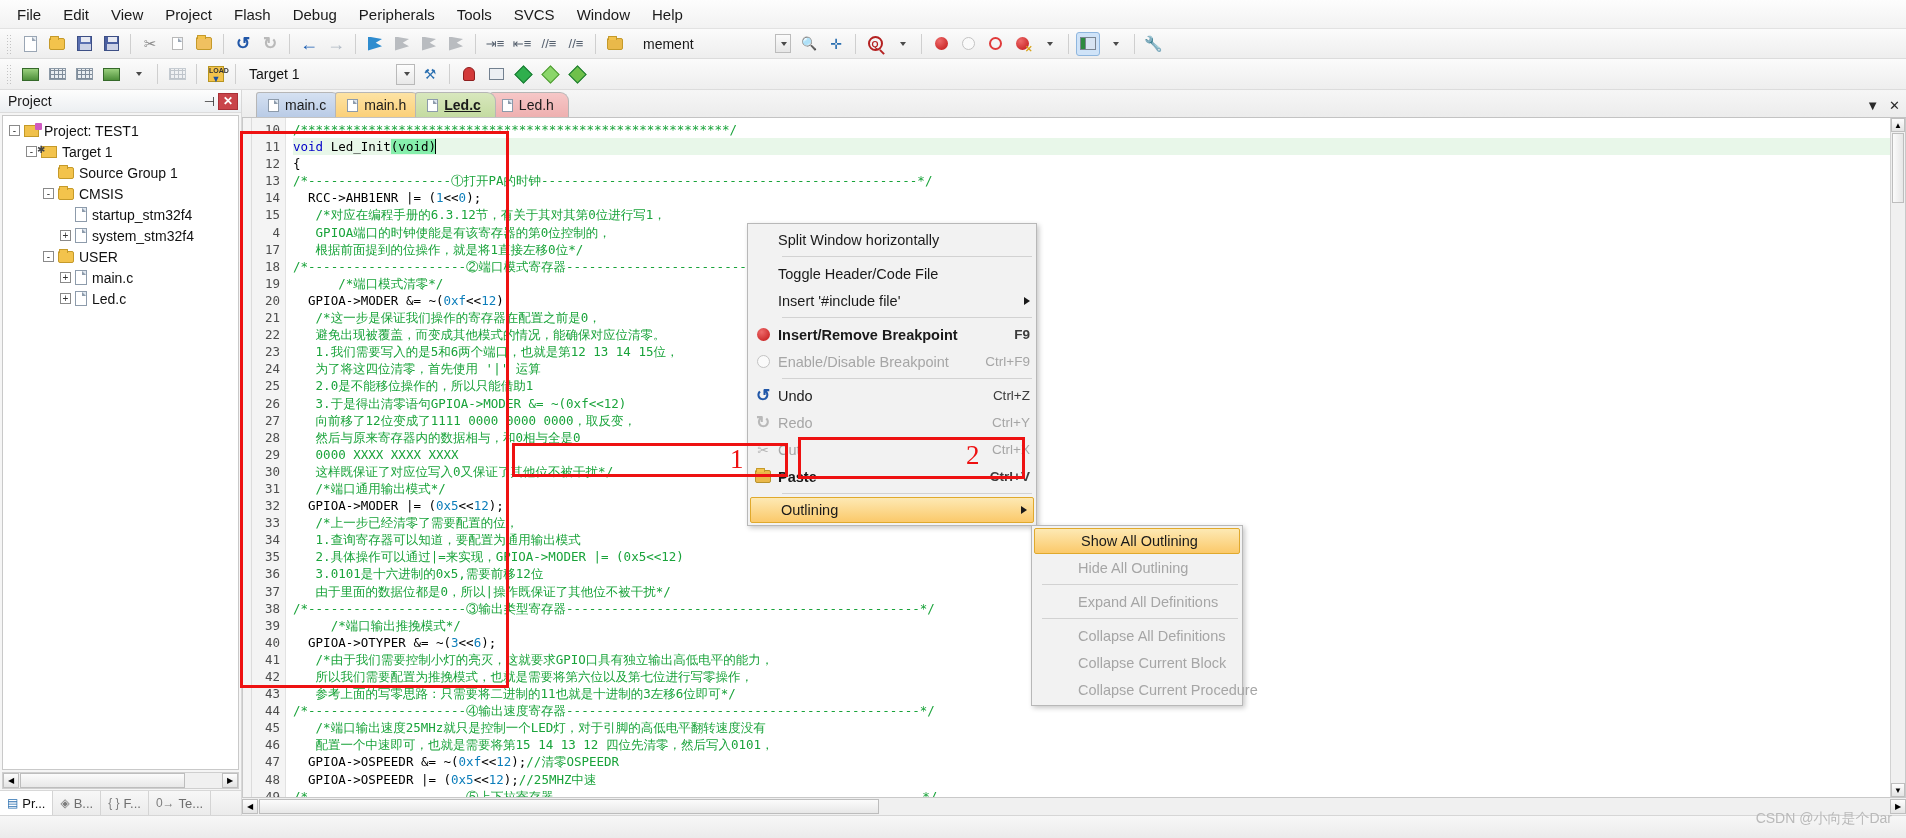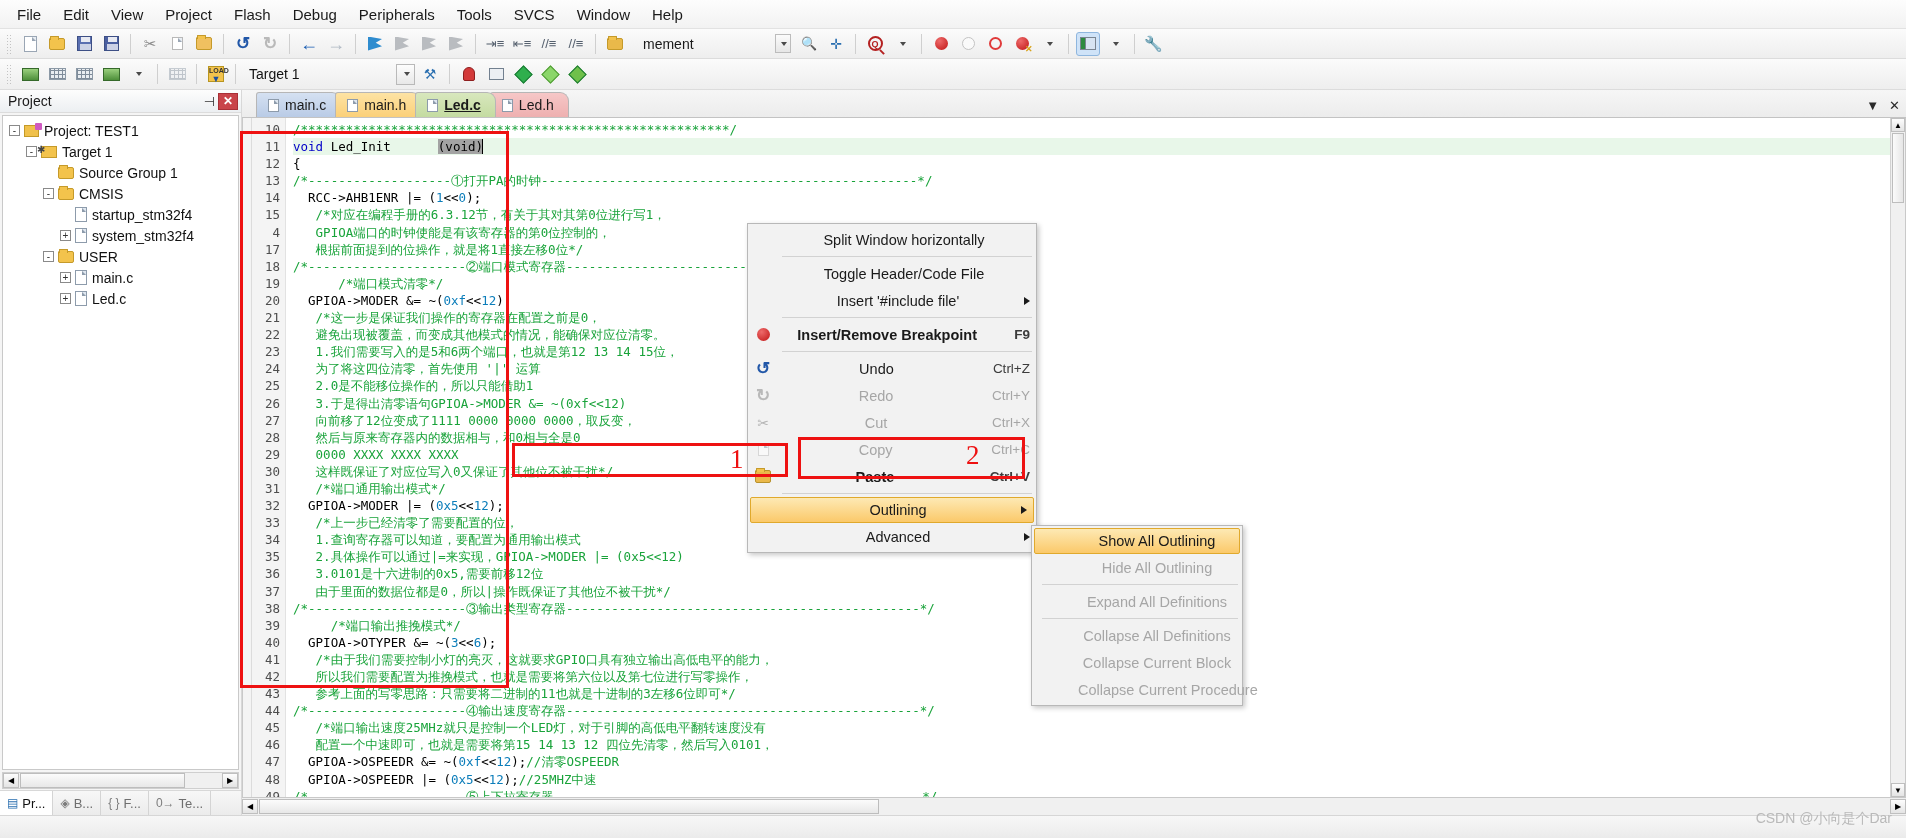--- a/index.html
+++ b/index.html
@@ -132,40 +132,40 @@
 
   .codearea { flex:1; display:flex; background:#fff; position:relative; overflow:hidden; border:1px solid #c9c9c9; border-top:none;}
   .gutterline { width:9px; background:#f4f4f4; border-right:1px solid #dcdcdc; flex:0 0 9px;}
   .gutter { width:34px; background:#f4f4f4; text-align:right; padding-right:5px; flex:0 0 34px;
     font-family:"DejaVu Sans Mono", monospace; font-size:12.5px; color:#4d4d4d; padding-top:3px; line-height:17.1px; border-right:1px solid #e2e2e2;}
   .code { flex:1; padding-top:3px; padding-left:7px; font-family:"DejaVu Sans Mono", monospace; font-size:12.5px; line-height:17.1px; white-space:pre; overflow:hidden; color:#000;}
   .code .cmt { color:#19a33a; }
   .code .kw  { color:#0000c8; }
   .code .num { color:#0b7dba; }
   .code .hl  { background:#e8f7e9; display:block; }
-  .code .selbox { background:#a3a3a3; color:#000;margin-left:47px; }
+  .code .selbox { background:#86efac; color:#000; }
   .code .caret { border-left:1px solid #000; margin-left:-1px; }
 
   .vscroll { width:15px; background:#f0f0f0; border-left:1px solid #d2d2d2; flex:0 0 15px; display:flex; flex-direction:column;}
   .vscroll .sbtn{width:14px;height:14px;}
   .vthumb{height:70px;background:linear-gradient(90deg,#fbfbfb,#e6e6e6);border:1px solid #bdbdbd;margin:1px;}
   .ebottom { height:17px; display:flex; align-items:center; background:#f0f0f0;}
   .ebottom .sthumb{flex:0 0 620px;}
 
   
   .ctxmenu {
     position:absolute; background:#f2f2f2; border:1px solid #b8b8b8;
     box-shadow:2px 2px 5px rgba(0,0,0,.22); padding:2px 0; z-index:60;
     font-size:14.5px;
   }
   .cm-main { left:505px; top:133px; width:290px; }
   .cm-sub  { left:789px; top:435px; width:212px; }
   .cmi { display:flex; align-items:center; height:27px; padding:0 6px 0 0; color:#1a1a1a; white-space:nowrap; position:relative;}
   .cmi .cmico { width:30px; display:flex; align-items:center; justify-content:center; flex:0 0 30px;}
-  .cmi .cmlbl { flex:1;text-align:center; }
+  .cmi .cmlbl { flex:1; }
   .cmi .cmkey { color:#3c3c3c; font-size:13.5px; padding-left:18px;}
   .cmi.dis .cmlbl, .cmi.dis .cmkey { color:#a6a6a6; }
   .cmi.bold .cmlbl, .cmi.bold .cmkey { font-weight:bold; }
   .cmi .arrow { width:0;height:0;border-top:4.5px solid transparent;border-bottom:4.5px solid transparent;border-left:6px solid #1a1a1a; margin-left:6px;}
   .cmsep { height:1px; background:#d2d2d2; margin:3px 4px 3px 34px; }
   .cmi.hi {
     background:linear-gradient(#fde9b4,#fbc96a);
     border:1px solid #e0a92c; border-radius:2px; margin:0 2px; height:26px;
   }
   .cm-sub .cmi { padding-left:4px; }
@@ -576,20 +576,27 @@
             <span class="arrow"></span>
           </div>
           <div class="cmsep"></div>
           <div class="cmi bold">
             <span class="cmico">
               <span class="ic-bk-red"></span>
             </span>
             <span class="cmlbl">Insert/Remove Breakpoint</span>
             <span class="cmkey">F9</span>
           </div>
+          <div class="cmi dis">
+            <span class="cmico">
+              <span class="ic-bk-hollow"></span>
+            </span>
+            <span class="cmlbl">Enable/Disable Breakpoint</span>
+            <span class="cmkey">Ctrl+F9</span>
+          </div>
           <div class="cmsep"></div>
           <div class="cmi">
             <span class="cmico">
               <span class="ic-undo">↺</span>
             </span>
             <span class="cmlbl">Undo</span>
             <span class="cmkey">Ctrl+Z</span>
           </div>
           <div class="cmi dis">
             <span class="cmico">
@@ -598,47 +605,33 @@
             <span class="cmlbl">Redo</span>
             <span class="cmkey">Ctrl+Y</span>
           </div>
           <div class="cmi dis">
             <span class="cmico">
               <span style="color: rgb(181, 181, 181); font-size: 14px;">✂</span>
             </span>
             <span class="cmlbl">Cut</span>
             <span class="cmkey">Ctrl+X</span>
           </div>
-          <div class="cmi dis">
-            <span class="cmico">
-              <span class="ic-doc" style="width: 11px; height: 13px; border-color: rgb(198, 198, 198); opacity: 0.6;"></span>
-            </span>
-            <span class="cmlbl">Copy</span>
-            <span class="cmkey">Ctrl+C</span>
-          </div>
           <div class="cmi bold">
             <span class="cmico">
               <span class="ic-folder" style="background: rgb(234, 184, 74); height: 13px; border-color: rgb(184, 146, 44);"></span>
             </span>
             <span class="cmlbl">Paste</span>
             <span class="cmkey">Ctrl+V</span>
           </div>
           <div class="cmsep"></div>
           <div class="cmi hi">
             <span class="cmico">
               <span style="width: 1px; height: 1px;"></span>
             </span>
             <span class="cmlbl">Outlining</span>
-            <span class="arrow"></span>
-          </div>
-          <div class="cmi">
-            <span class="cmico">
-              <span style="width: 1px; height: 1px;"></span>
-            </span>
-            <span class="cmlbl">Advanced</span>
             <span class="arrow"></span>
           </div>
         </div>
 
       <div class="ctxmenu cm-sub" id="ctxsub">
           <div class="cmi hi">
             <span class="cmico">
               <span style="width: 1px; height: 1px;"></span>
             </span>
             <span class="cmlbl">Show All Outlining</span>

